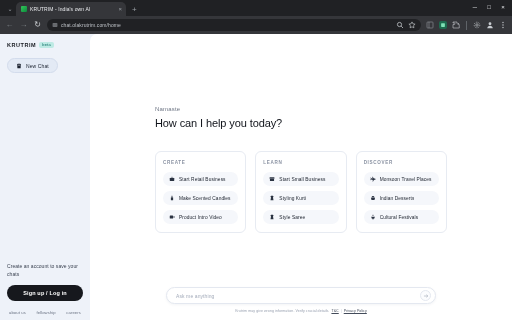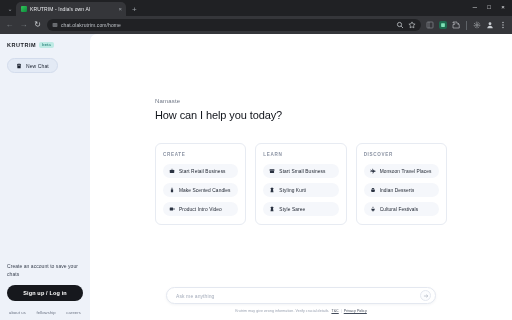--- a/index.html
+++ b/index.html
@@ -94,21 +94,21 @@
   }
   .sb-footer { display:flex; justify-content:space-between; padding:0 2px; }
   .sb-footer a { font-size:4.2px; color:#6a7283; text-decoration:none; letter-spacing:.1px; }
 
   
   .main {
     flex:1; background:#ffffff; border-radius:7px 0 0 0;
     display:flex; flex-direction:column; align-items:center;
     padding:0 12px; position:relative; min-width:0;
   }
-  .content { width:100%; max-width:292px; margin:8px auto; }
+  .content { width:100%; max-width:292px; margin:16px auto; }
 
   .greet-wrap { margin-top:56px; }
   .namaste { font-size:6px; color:#6e7685; letter-spacing:.2px; margin-bottom:5px; }
   .headline { font-size:11px; color:#10131a; letter-spacing:-.1px; }
 
   .cards { display:flex; gap:9px; margin-top:22px; }
   .card {
     flex:1; border:1px solid #e7ebf2; border-radius:6px;
     padding:8px 7px; background:#fff; min-width:0;
   }

